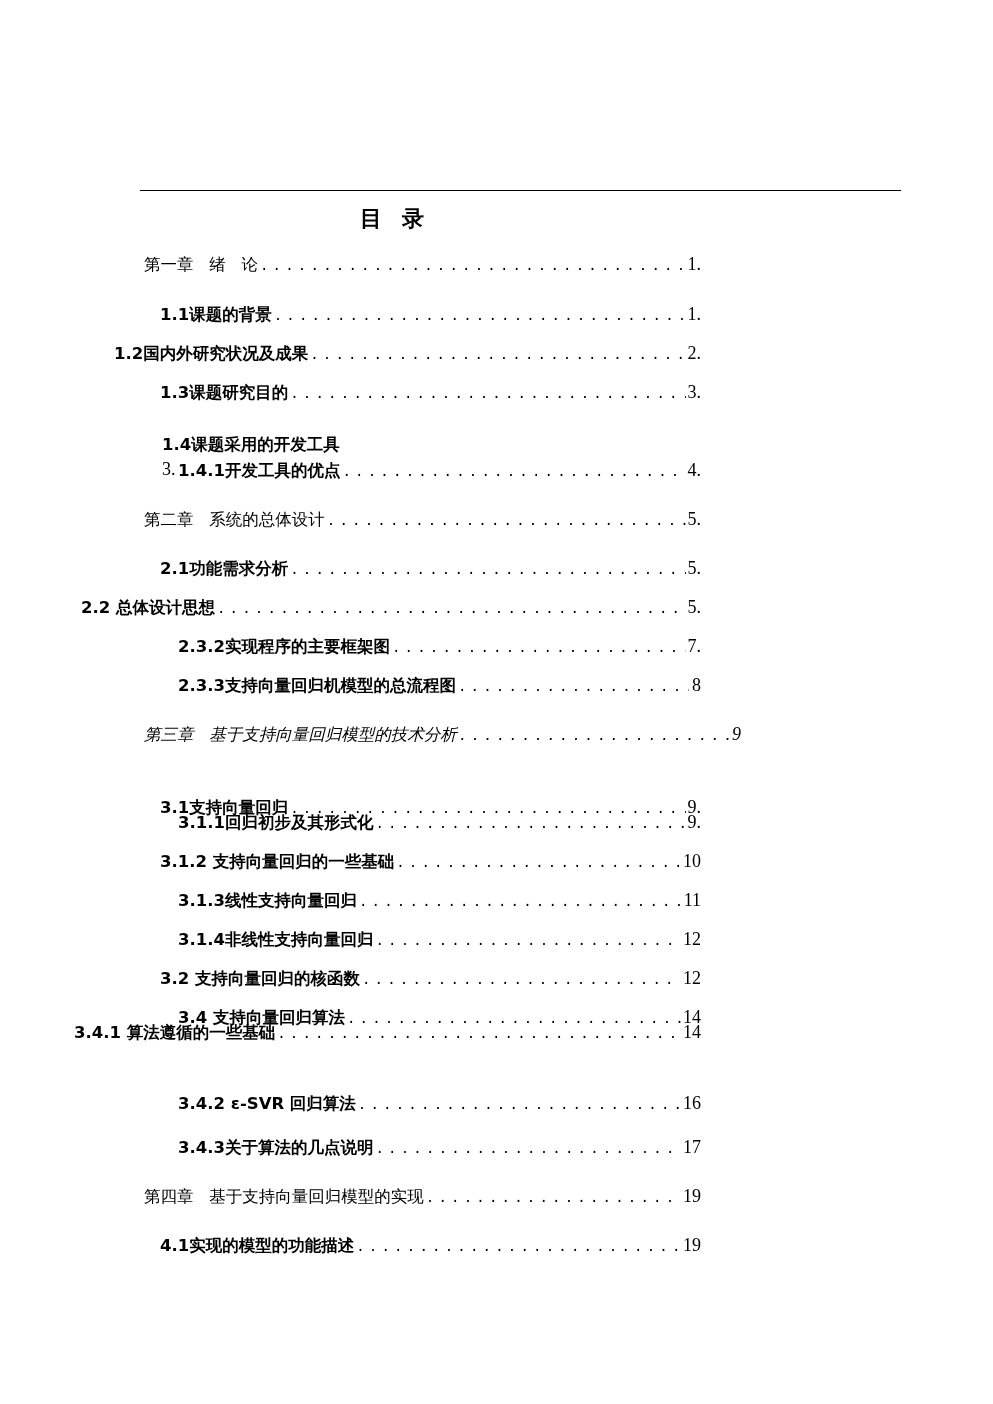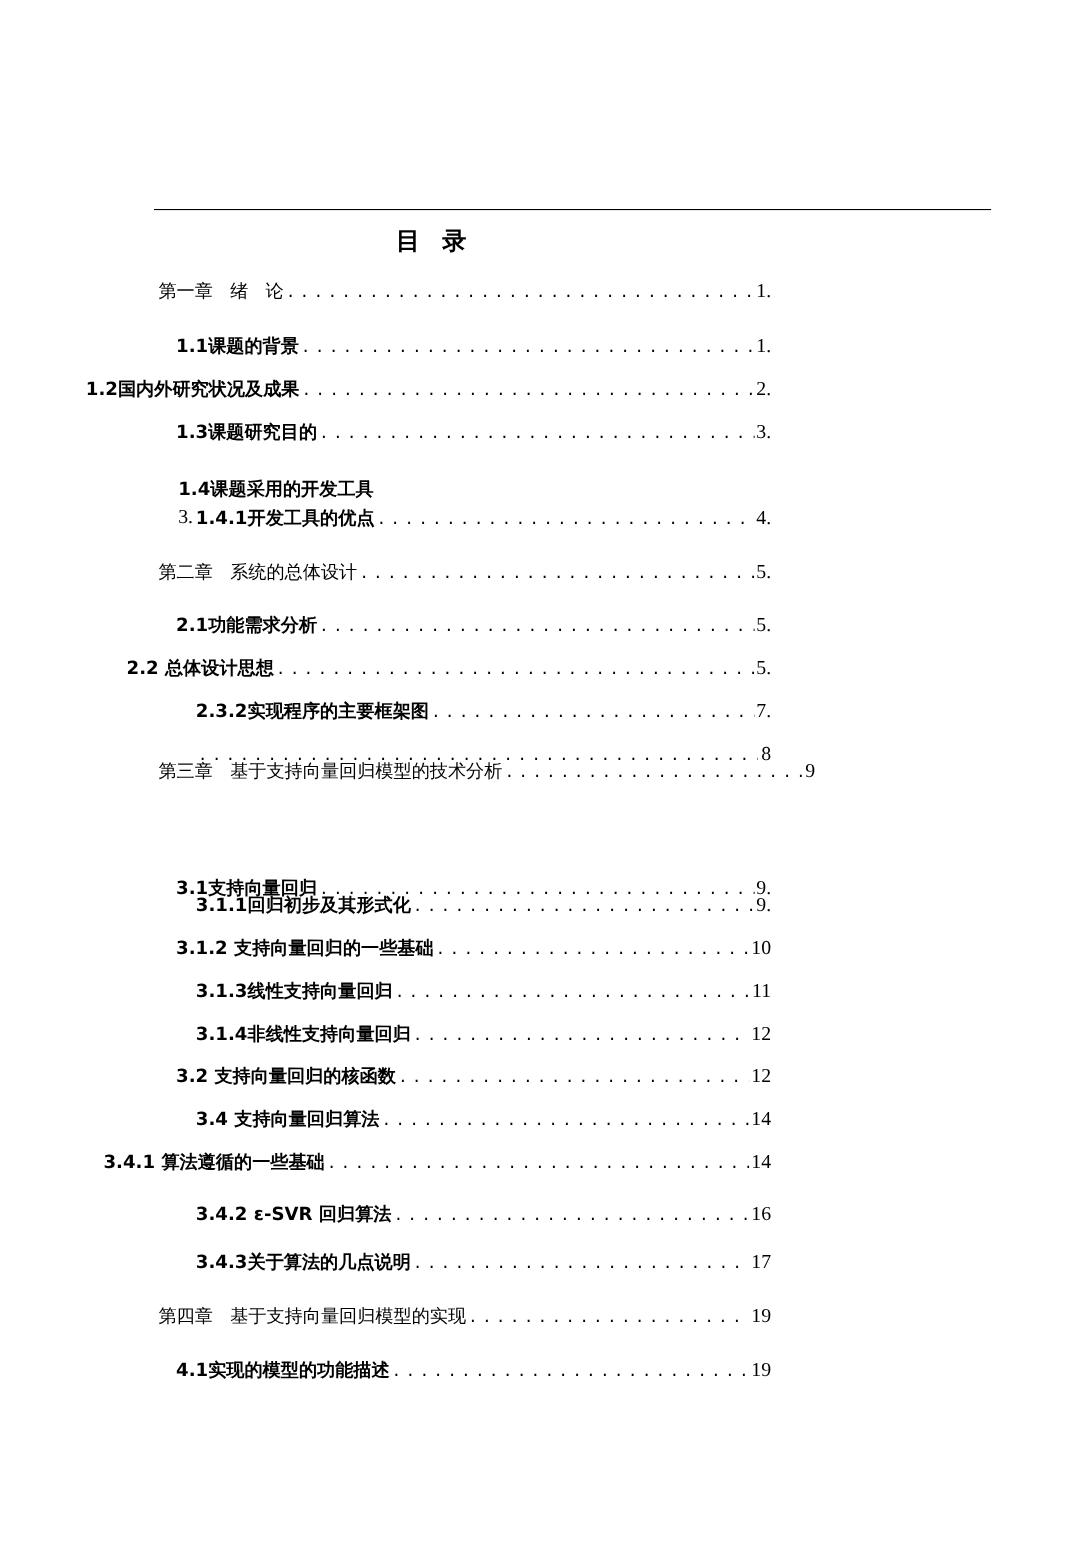--- a/index.html
+++ b/index.html
@@ -48,21 +48,21 @@
     <div class="toc-line" style="top: 252px; padding-left: 144px; padding-right: 89px; box-sizing: border-box;">
       <span class="toc-text chapter">第一章   绪   论</span>
       <span class="leader">........................................................................................................................................................................................................</span>
       <span class="page">1.</span>
     </div>
     <div class="toc-line" style="top: 302px; padding-left: 160px; padding-right: 89px; box-sizing: border-box;">
       <span class="toc-text">1.1课题的背景</span>
       <span class="leader">........................................................................................................................................................................................................</span>
       <span class="page">1.</span>
     </div>
-    <div class="toc-line" style="top: 341px; padding-left: 78px; padding-right: 89px; box-sizing: border-box;">
+    <div class="toc-line" style="top: 341px; padding-left: 114px; padding-right: 89px; box-sizing: border-box;">
       <span class="toc-text">1.2国内外研究状况及成果</span>
       <span class="leader">........................................................................................................................................................................................................</span>
       <span class="page">2.</span>
     </div>
     <div class="toc-line" style="top: 380px; padding-left: 160px; padding-right: 89px; box-sizing: border-box;">
       <span class="toc-text">1.3课题研究目的</span>
       <span class="leader">........................................................................................................................................................................................................</span>
       <span class="page">3.</span>
     </div>
     <div class="toc-line" style="top: 433px; padding-left: 160px; padding-right: 89px; box-sizing: border-box; flex-direction: column;">
@@ -78,35 +78,36 @@
     <div class="toc-line" style="top: 507px; padding-left: 144px; padding-right: 89px; box-sizing: border-box;">
       <span class="toc-text chapter">第二章   系统的总体设计</span>
       <span class="leader">........................................................................................................................................................................................................</span>
       <span class="page">5.</span>
     </div>
     <div class="toc-line" style="top: 556px; padding-left: 160px; padding-right: 89px; box-sizing: border-box;">
       <span class="toc-text">2.1功能需求分析</span>
       <span class="leader">........................................................................................................................................................................................................</span>
       <span class="page">5.</span>
     </div>
-    <div class="toc-line" style="top: 595px; padding-left: 115px; padding-right: 89px; box-sizing: border-box;">
+    <div class="toc-line" style="top: 595px; padding-left: 81px; padding-right: 89px; box-sizing: border-box;">
       <span class="toc-text">2.2 总体设计思想</span>
       <span class="leader">........................................................................................................................................................................................................</span>
       <span class="page">5.</span>
     </div>
     <div class="toc-line" style="top: 634px; padding-left: 178px; padding-right: 89px; box-sizing: border-box;">
       <span class="toc-text">2.3.2实现程序的主要框架图</span>
       <span class="leader">........................................................................................................................................................................................................</span>
       <span class="page">7.</span>
     </div>
     <div class="toc-line" style="top: 673px; padding-left: 178px; padding-right: 89px; box-sizing: border-box;">
+      <span class="toc-text">2.3.3支持向量回归机模型的总流程图</span>
       <span class="leader">........................................................................................................................................................................................................</span>
       <span class="page">8</span>
     </div>
-    <div class="toc-line" style="top: 688px; padding-left: 144px; padding-right: 49px; box-sizing: border-box;">
+    <div class="toc-line" style="top: 722px; padding-left: 144px; padding-right: 49px; box-sizing: border-box; font-style: italic;">
       <span class="toc-text chapter">第三章   基于支持向量回归模型的技术分析</span>
       <span class="leader">........................................................................................................................................................................................................</span>
       <span class="page">9</span>
     </div>
     <div class="toc-line" style="top: 795px; padding-left: 160px; padding-right: 89px; box-sizing: border-box;">
       <span class="toc-text">3.1支持向量回归</span>
       <span class="leader">........................................................................................................................................................................................................</span>
       <span class="page">9.</span>
     </div>
     <div class="toc-line" style="top: 810px; padding-left: 178px; padding-right: 89px; box-sizing: border-box;">
@@ -132,21 +133,21 @@
     <div class="toc-line" style="top: 966px; padding-left: 160px; padding-right: 89px; box-sizing: border-box;">
       <span class="toc-text">3.2 支持向量回归的核函数</span>
       <span class="leader">........................................................................................................................................................................................................</span>
       <span class="page">12</span>
     </div>
     <div class="toc-line" style="top: 1005px; padding-left: 178px; padding-right: 89px; box-sizing: border-box;">
       <span class="toc-text">3.4 支持向量回归算法</span>
       <span class="leader">........................................................................................................................................................................................................</span>
       <span class="page">14</span>
     </div>
-    <div class="toc-line" style="top: 1044px; padding-left: 94px; padding-right: 89px; box-sizing: border-box;">
+    <div class="toc-line" style="top: 1020px; padding-left: 74px; padding-right: 89px; box-sizing: border-box;">
       <span class="toc-text">3.4.1 算法遵循的一些基础</span>
       <span class="leader">........................................................................................................................................................................................................</span>
       <span class="page">14</span>
     </div>
     <div class="toc-line" style="top: 1091px; padding-left: 178px; padding-right: 89px; box-sizing: border-box;">
       <span class="toc-text">3.4.2 ε-SVR 回归算法</span>
       <span class="leader">........................................................................................................................................................................................................</span>
       <span class="page">16</span>
     </div>
     <div class="toc-line" style="top: 1135px; padding-left: 178px; padding-right: 89px; box-sizing: border-box;">

